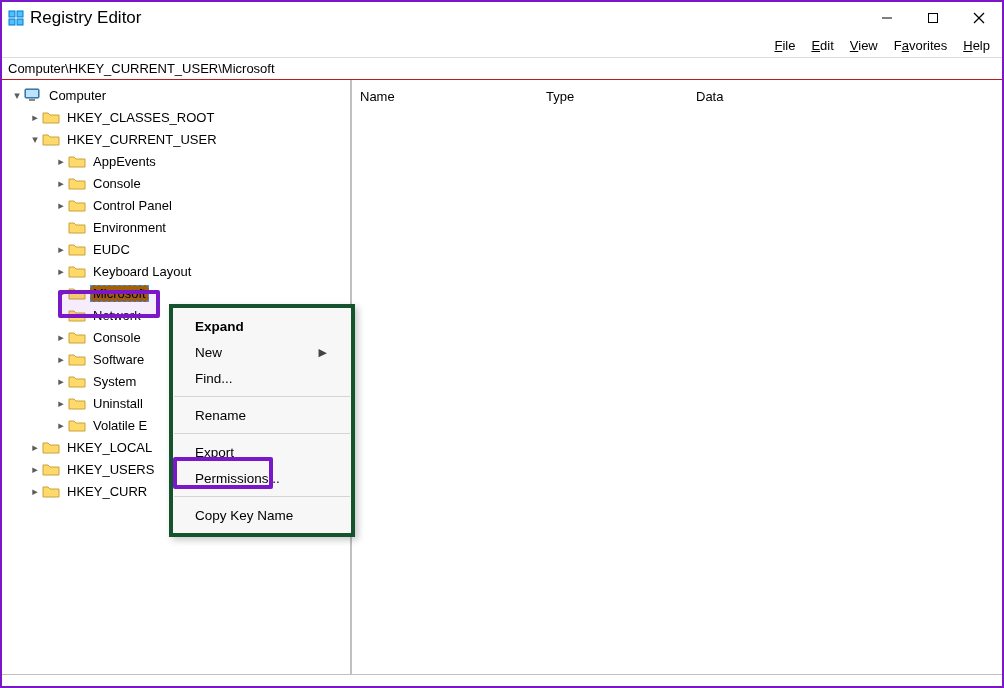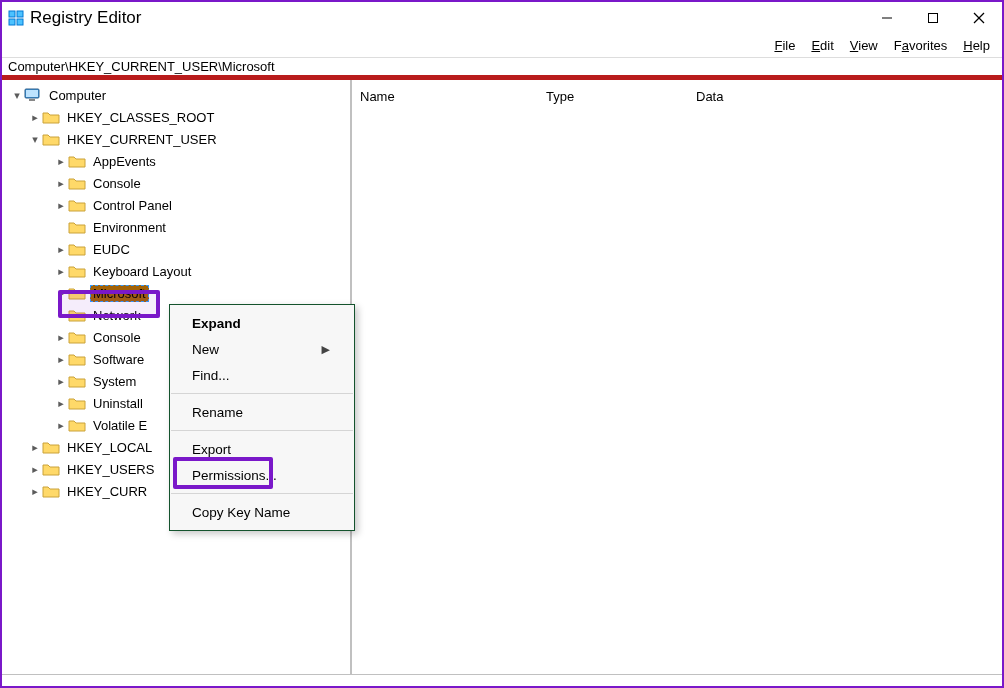--- a/index.html
+++ b/index.html
@@ -55,21 +55,21 @@
     padding: 2px 8px;
     cursor: default;
   }
   .menu-item .ul { text-decoration: underline; }
 
   
   .pathbar {
     height: 22px;
     display: flex; align-items: center;
     padding: 0 6px;
-    border-bottom: 5px solid #b91c1c;
+    border-bottom: 1px solid #b91c1c;
     font-size: 13px;
     color: #000;
   }
 
   
   .main {
     display: flex;
     height: calc(688px - 4px - 32px - 24px - 22px - 12px); 
   }
   .tree-pane {
@@ -150,21 +150,21 @@
     display: inline-flex; align-items: center; justify-content: center;
   }
 
   
   .ctx-menu {
     position: absolute;
     left: 167px;
     top: 302px;
     width: 186px;
     background: #f7f7f7;
-    border: 1px solid #14532d;
+    border: 4px solid #14532d;
     box-shadow: 3px 3px 7px rgba(0,0,0,0.22);
     padding: 5px 0;
     z-index: 50;
     font-size: 13.5px;
   }
   .ctx-item {
     height: 26px;
     padding: 0 24px 0 22px;
     display: flex; align-items: center; justify-content: space-between;
     cursor: default;

